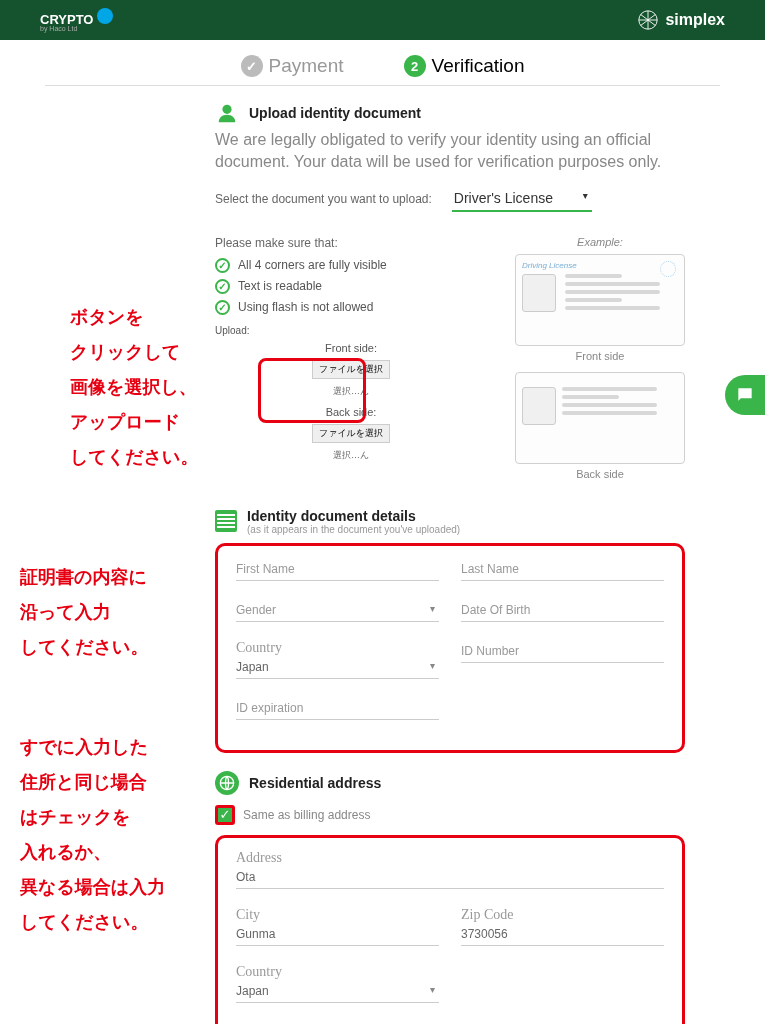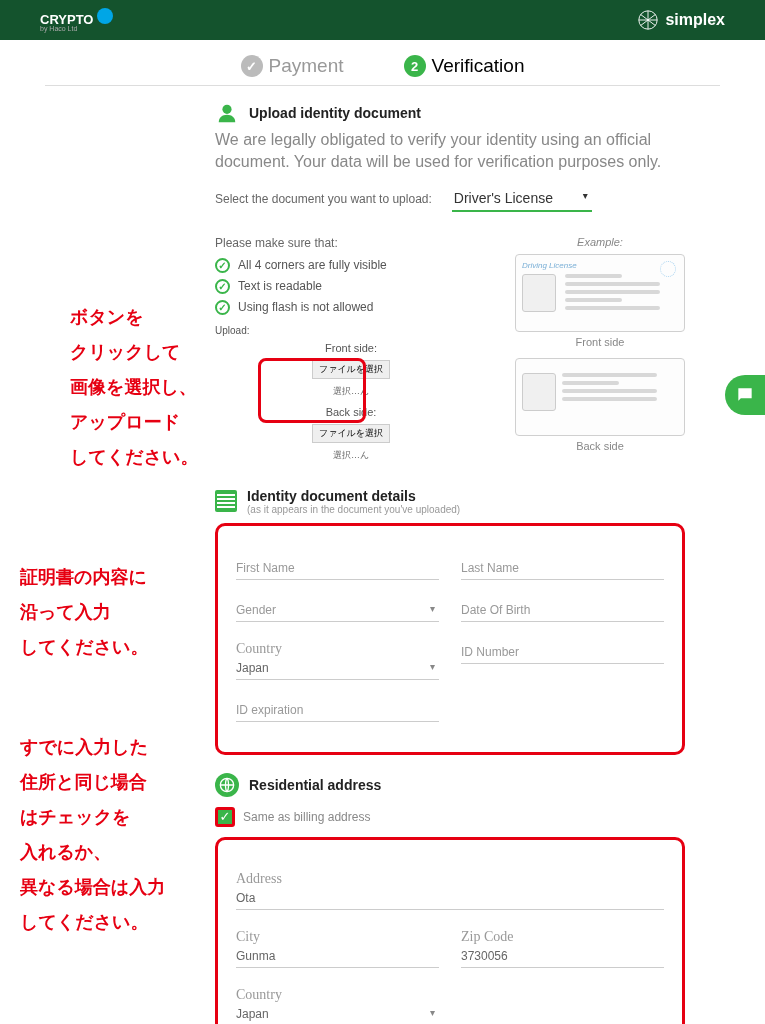--- a/index.html
+++ b/index.html
@@ -29,30 +29,30 @@
 .two-col { display: flex; gap: 28px; margin-top: 24px; }
 .left-col { flex: 1; }
 .right-col { width: 170px; text-align: center; font-size: 11px; font-style: italic; color: #888; }
 .checklist-title { font-size: 12px; color: #666; margin-bottom: 8px; }
 .check-item { display: flex; align-items: center; gap: 8px; margin-bottom: 6px; font-size: 12px; color: #555; }
 .check-circle { width: 15px; height: 15px; border-radius: 50%; border: 2px solid #3ab54a; display: flex; align-items: center; justify-content: center; color: #3ab54a; font-size: 10px; font-weight: bold; }
 .upload-label { font-size: 10px; color: #555; margin-top: 10px; margin-bottom: 6px; }
 .upload-row { display: flex; align-items: center; gap: 6px; margin-bottom: 8px; font-size: 11px; color: #555; flex-direction: column; }
 .file-btn { background: #efefef; border: 1px solid #ccc; padding: 2px 6px; font-size: 9px; cursor: pointer; }
 .file-status { font-size: 9px; color: #666; white-space: nowrap; overflow: hidden; text-overflow: ellipsis; max-width: 45px; }
-.example-card { border: 1px solid #d0d0d0; border-radius: 4px; height: 78px; margin: 6px 0 4px 0; padding: 6px; text-align: left; position: relative; background: #fdfdfd; }
+.example-card { border: 1px solid #d0d0d0; border-radius: 4px; height: 92px; margin: 6px 0 4px 0; padding: 6px; text-align: left; position: relative; background: #fdfdfd; }
 .card-title-mini { font-size: 8px; color: #7aafd6; margin-bottom: 4px; }
 .card-photo { width: 34px; height: 38px; border: 1px solid #ccc; border-radius: 3px; display: inline-block; vertical-align: top; background: #f0f0f0; }
 .card-lines { display: inline-block; vertical-align: top; margin-left: 6px; width: 95px; }
 .card-line { height: 4px; background: #d8d8d8; margin-bottom: 4px; border-radius: 2px; }
 .card-line.short { width: 60%; }
 .card-stamp { position: absolute; right: 8px; top: 6px; width: 16px; height: 16px; border: 1px dotted #aad4f0; border-radius: 50%; }
 .example-caption { font-size: 11px; color: #888; font-style: normal; margin-bottom: 10px; }
 .details-box { border: 3px solid #e60012; border-radius: 10px; padding: 12px 18px; margin-top: 8px; }
-.form-row { display: flex; gap: 22px; margin-bottom: 18px; margin-top: 19px; }
+.form-row { display: flex; gap: 22px; margin-bottom: 18px; }
 .field { flex: 1; position: relative; }
 .field-label { font-size: 14px; color: #999; font-family: Liberation Serif, serif; }
 .field-value { font-size: 12px; color: #666; border-bottom: 1px solid #ccc; padding: 4px 0; min-height: 18px; }
 .field-placeholder { font-size: 12px; color: #999; border-bottom: 1px solid #ccc; padding: 4px 0; }
 .field.select .field-value::after { content: "▾"; position: absolute; right: 4px; font-size: 10px; color: #888; }
 .same-row { display: flex; align-items: center; gap: 8px; margin: 10px 0; font-size: 12px; color: #888; }
 .same-check { width: 20px; height: 20px; background: #3ab54a; border-radius: 3px; display: flex; align-items: center; justify-content: center; color: #fff; font-size: 13px; border: 3px solid #e60012; }
 .submit-btn { display: block; margin: 18px auto 12px auto; background: #737373; color: #fff; border: none; border-radius: 20px; padding: 10px 60px; font-size: 14px; cursor: pointer; font-weight: bold; }
 .annotation { position: absolute; font-family: "MS PGothic", "Hiragino Sans", sans-serif; font-weight: bold; color: #e60012; font-size: 18px; line-height: 1.95; text-align: left; }
 .anno1 { left: 70px; top: 260px; }

